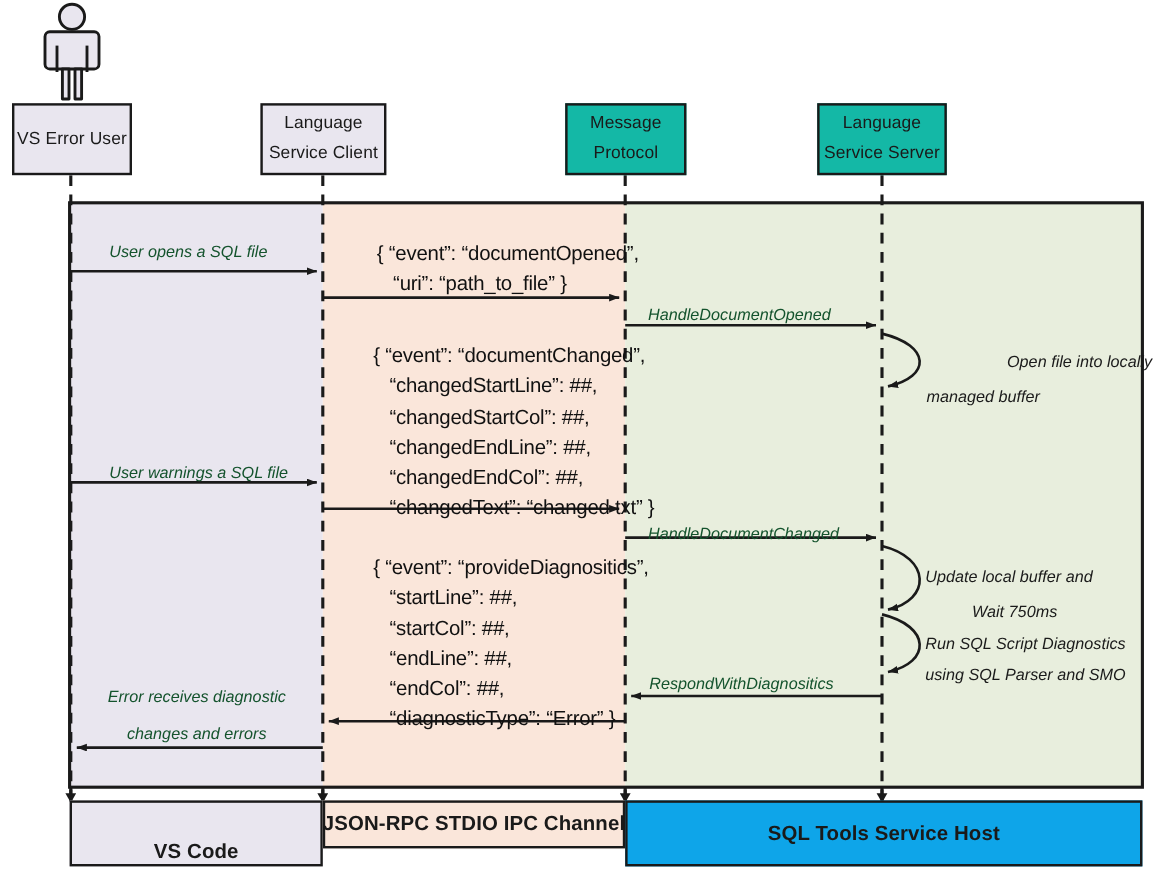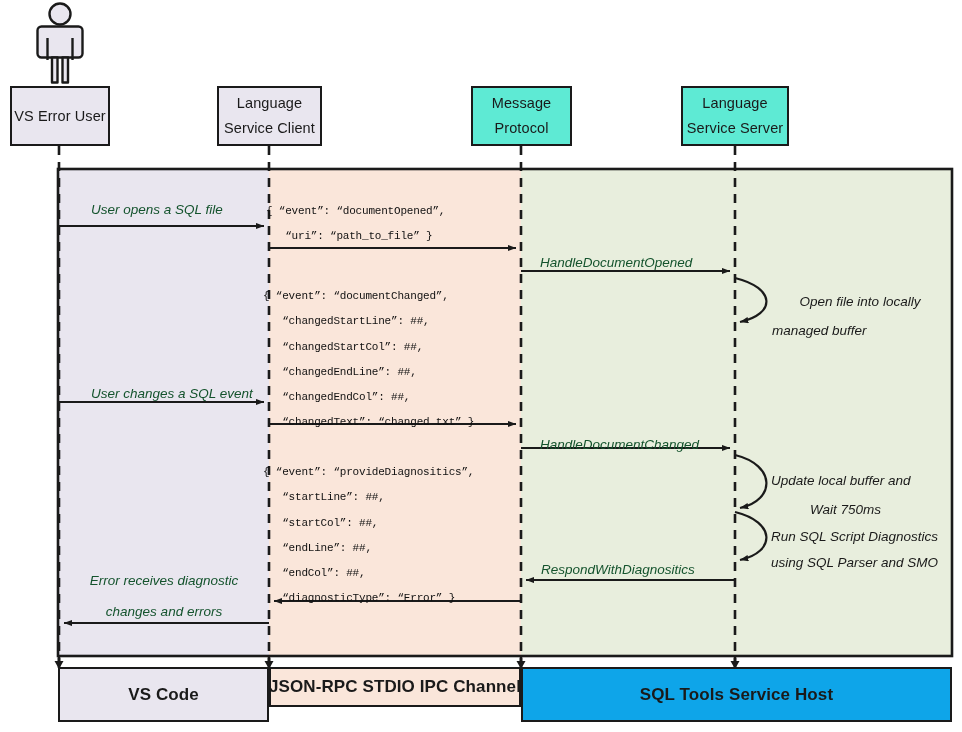--- a/index.html
+++ b/index.html
@@ -30,60 +30,61 @@
     display: flex;
     flex-direction: column;
     align-items: center;
     justify-content: center;
     font-size: 14.5px;
     line-height: 1.72;
     text-align: center;
     letter-spacing: 0.1px;
   }
   .pbox.lav { background: #e9e6ef; }
-  .pbox.grn { background: #5eead4; }
+  .pbox.grn { background: #14b8a6; }
   .pbox span { display: block; white-space: nowrap; }
 
   
   .legend {
     position: absolute;
     box-sizing: border-box;
     border: 2px solid #1a1a1a;
     display: flex;
     align-items: center;
     justify-content: center;
     font-size: 17px;
     font-weight: bold;
     letter-spacing: 0.1px;
     white-space: nowrap;
   }
-  .legend.lav { background: #e9e6ef; }
+  .legend.lav { background: #e9e6ef; align-items: flex-end; }
   .legend.pea { background: #fae6da; }
   .legend.grn { background: #0ea5e9; }
 
   
   .msglabel {
     position: absolute;
     font-style: italic;
     font-size: 13.5px;
     line-height: 1.62;
     white-space: nowrap;
     color: #14532d;
   }
   .msglabel.center { text-align: center; }
 
   
   .json {
     position: absolute;
-    font-family: Liberation Mono, monospace;
-    font-size: 11px;
+    font-family: Liberation Sans, sans-serif;
+    font-size: 17px;
     line-height: 25.3px;
     white-space: pre;
     color: #111111;
     letter-spacing: -0.2px;
+    margin-left: 48px;
   }
 
   
   .note {
     position: absolute;
     font-style: italic;
     font-size: 13.5px;
     line-height: 1.62;
     white-space: nowrap;
     text-align: center;
@@ -181,21 +182,21 @@
   <span>Protocol</span>
 </div>
 
 <div class="pbox grn" style="left:681px; top:86px;  width:108px; height:60px;">
   <span>Language</span>
   <span>Service Server</span>
 </div>
 
 <div class="msglabel" style="left:91px; top:199px;">User opens a SQL file</div>
 
-<div class="msglabel" style="left:91px; top:383px;">User changes a SQL event</div>
+<div class="msglabel" style="left:91px; top:383px;">User warnings a SQL file</div>
 
 <div class="msglabel center" style="left:59px; top:570px; width:210px;">Error receives diagnostic</div>
 <div class="msglabel center" style="left:59px; top:601px; width:210px;">changes and errors</div>
 
 <div class="msglabel" style="left:540px; top:252px;">HandleDocumentOpened</div>
 
 <div class="msglabel" style="left:540px; top:434px;text-align:center;">HandleDocumentChanged</div>
 
 <div class="msglabel" style="left:541px; top:559px;">RespondWithDiagnositics</div>
 
@@ -209,21 +210,21 @@
    “changedEndCol”: ##,
    “changedText”: “changed txt” }</div>
 
 <div class="json" style="left:263px; top:460px;">{ “event”: “provideDiagnositics”,
    “startLine”: ##,
    “startCol”: ##,
    “endLine”: ##,
    “endCol”: ##,
    “diagnosticType”: “Error” }</div>
 
-<div class="note" style="left:760px; top:291px; width:200px; text-align:center;">Open file into locally</div>
+<div class="note" style="left:760px; top:291px; width:200px; text-align:right;">Open file into locally</div>
 <div class="note" style="left:772px; top:320px; width:200px; text-align:left;">managed buffer</div>
 
 <div class="note" style="left:771px; top:470px; width:200px; text-align:left;">Update local buffer and</div>
 <div class="note" style="left:810px; top:499px; width:200px; text-align:left;">Wait 750ms</div>
 
 <div class="note" style="left:771px; top:526px; width:200px; text-align:left;">Run SQL Script Diagnostics</div>
 <div class="note" style="left:771px; top:552px; width:200px; text-align:left;">using SQL Parser and SMO</div>
 
 <div class="legend lav" style="left:58px;  top:667px; width:211px; height:55px;">
   <span>VS Code</span>

